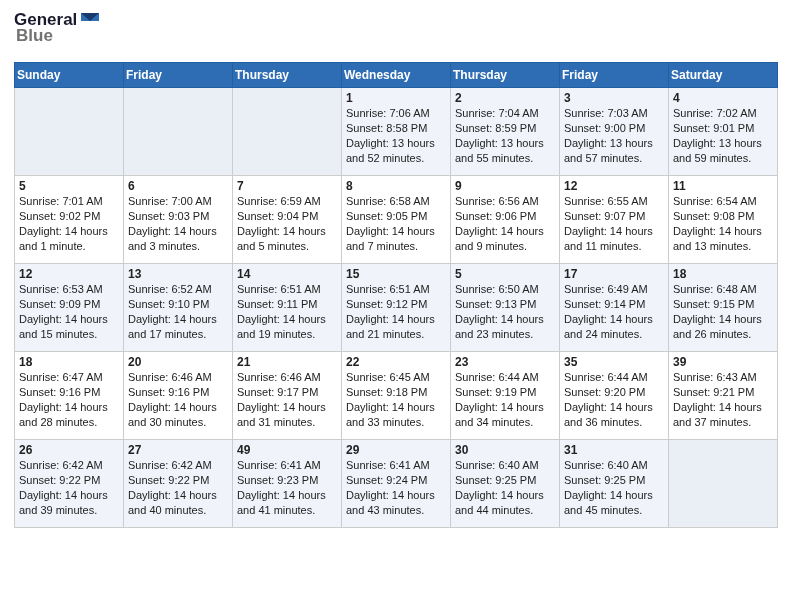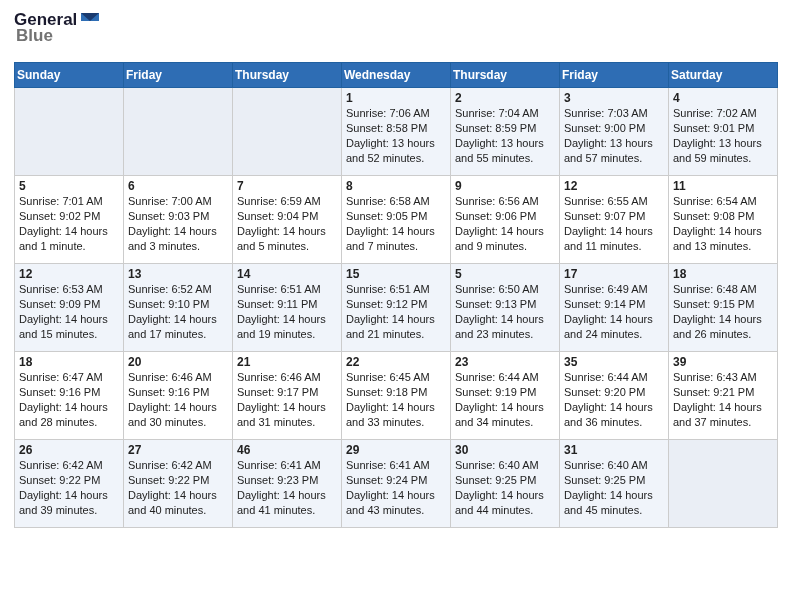--- a/index.html
+++ b/index.html
@@ -233,21 +233,21 @@
         <tr class="row-shade">
           <td>
             <div class="day-number">26</div>
             <div class="day-info">Sunrise: 6:42 AM<br>Sunset: 9:22 PM<br>Daylight: 14 hours and 39 minutes.</div>
           </td>
           <td>
             <div class="day-number">27</div>
             <div class="day-info">Sunrise: 6:42 AM<br>Sunset: 9:22 PM<br>Daylight: 14 hours and 40 minutes.</div>
           </td>
           <td>
-            <div class="day-number">46</div>
+            <div class="day-number">49</div>
             <div class="day-info">Sunrise: 6:41 AM<br>Sunset: 9:23 PM<br>Daylight: 14 hours and 41 minutes.</div>
           </td>
           <td>
             <div class="day-number">29</div>
             <div class="day-info">Sunrise: 6:41 AM<br>Sunset: 9:24 PM<br>Daylight: 14 hours and 43 minutes.</div>
           </td>
           <td>
             <div class="day-number">30</div>
             <div class="day-info">Sunrise: 6:40 AM<br>Sunset: 9:25 PM<br>Daylight: 14 hours and 44 minutes.</div>
           </td>

